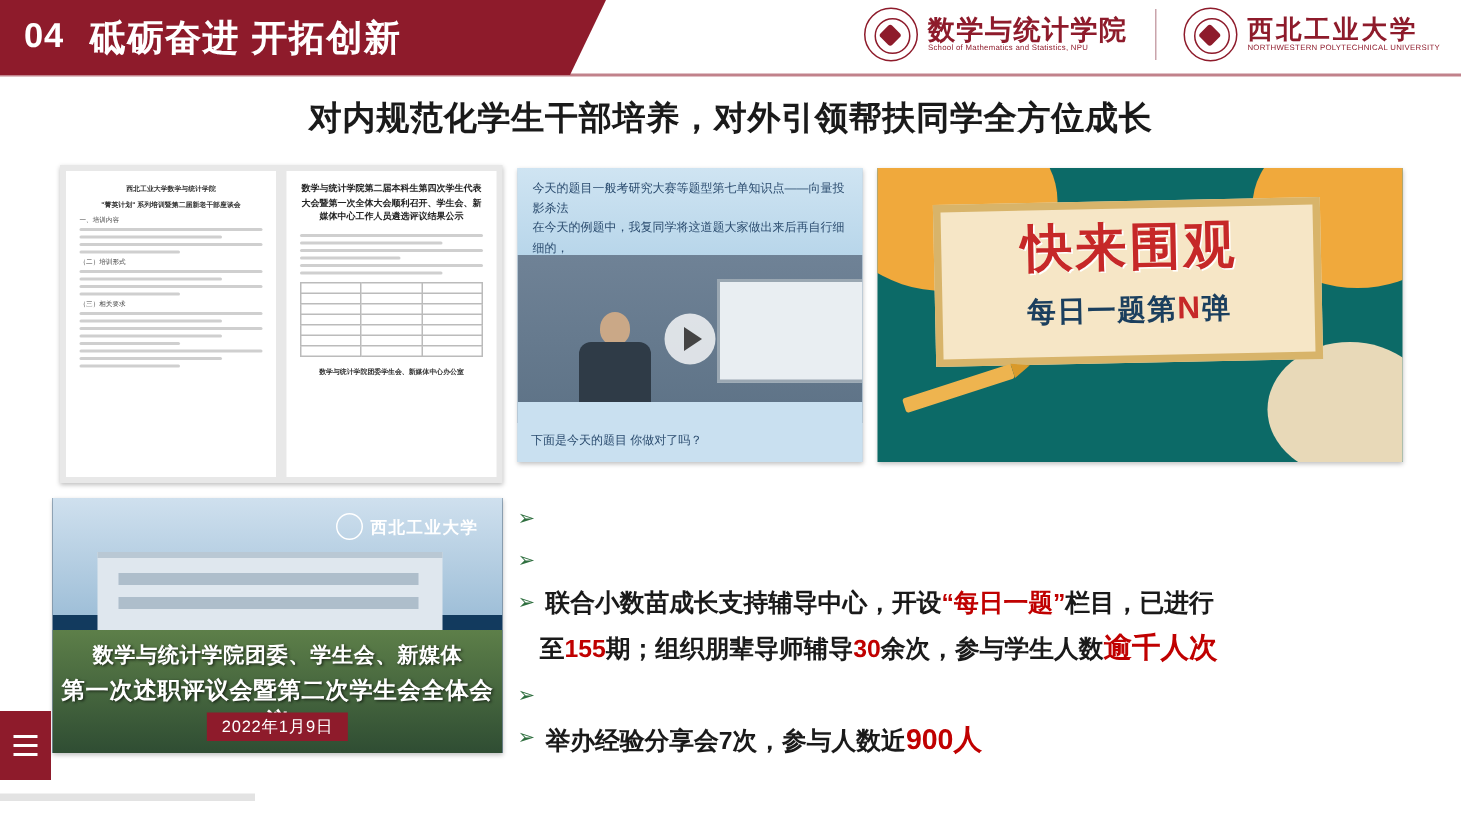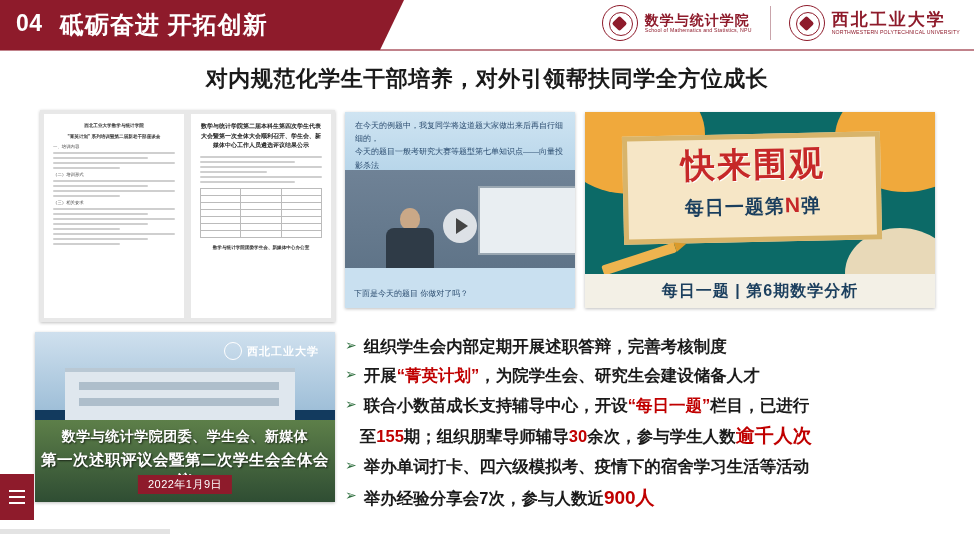--- a/index.html
+++ b/index.html
@@ -78,21 +78,21 @@
   .logo-mark:after {
     content: "";
     position: absolute; left: 50%; top: 50%;
     width: 11px; height: 11px;
     margin: -5.5px 0 0 -5.5px;
     background: #8e1b2b;
     border-radius: 2px;
     transform: rotate(45deg);
   }
   .logo-text { display: flex; flex-direction: column; line-height: 1.15; }
-  .logo-cn { font-size: 14px; color: #8e1b2b; font-weight: bold; letter-spacing: 1px; }
+  .logo-cn { font-size: 18px; color: #8e1b2b; font-weight: bold; letter-spacing: 1px; }
   .logo-en { font-size: 5.2px; color: #8e1b2b; letter-spacing: 0.2px; }
   .logo-cn-big { font-size: 17px; color: #8e1b2b; font-weight: bold; letter-spacing: 2px; }
   .logo-divider {
     width: 1px; height: 34px; background: #c9a4ab;
   }
 
   
   .main-title {
     position: absolute; top: 64px; left: 0;
     width: 974px;
@@ -470,22 +470,22 @@
               <td></td>
             </tr>
       </tbody>
         </table>
       <div class="doc-head" style="margin-top:6px">数学与统计学院团委学生会、新媒体中心办公室</div>
     </div>
   </div>
 
   <div class="video-card">
     <div class="vid-top">
+      <div class="vid-text">今天的题目一般考研究大赛等题型第七单知识点——向量投影杀法</div>
       <div class="vid-text">在今天的例题中，我复同学将这道题大家做出来后再自行细细的，</div>
-      <div class="vid-text">今天的题目一般考研究大赛等题型第七单知识点——向量投影杀法</div>
     </div>
     <div class="vid-photo">
       <div class="vid-board"></div>
       <div class="vid-person">
         <div class="head"></div>
         <div class="body"></div>
       </div>
       <div class="play-btn"></div>
     </div>
     <div class="vid-bottom">下面是今天的题目 你做对了吗？</div>
@@ -494,56 +494,52 @@
   <div class="poster">
     <div class="blob1"></div>
     <div class="blob2"></div>
     <div class="blob3"></div>
     <div class="board"></div>
     <div class="poster-pencil"></div>
     <div class="poster-title">快来围观</div>
     <div class="poster-sub">
       <span>每日一题第</span><span class="n">N</span><span>弹</span>
     </div>
-    <div class="poster-strip">每日一题 | 第6期数学分析</div>
   </div>
 
   <div class="photo-card">
     <div class="photo-sky"></div>
     <div class="photo-bldg"></div>
     <div class="photo-green"></div>
     <div class="photo-logo">
       <div class="pm"></div>
       <div class="pt">西北工业大学</div>
     </div>
     <div class="photo-cap1">数学与统计学院团委、学生会、新媒体</div>
     <div class="photo-cap2">第一次述职评议会暨第二次学生会全体会议</div>
     <div class="photo-date">2022年1月9日</div>
   </div>
 
   <div class="bullets">
       <div class="bullet">
         <span class="arrow">➢</span>
-        <span class="txt"><span>组织学生会内部定期开展述职答辩，完善考核制度</span></span>
       </div>
       <div class="bullet">
         <span class="arrow">➢</span>
-        <span class="txt"><span>开展</span><span class="red">“菁英计划”</span><span>，为院学生会、研究生会建设储备人才</span></span>
       </div>
       <div class="bullet">
         <span class="arrow">➢</span>
         <span class="txt"><span>联合小数苗成长支持辅导中心，开设</span><span class="red">“每日一题”</span><span>栏目，已进行</span></span>
       </div>
       <div class="bullet">
         <span class="arrow" style="visibility: hidden;">&nbsp;&nbsp;</span>
         <span class="txt"><span>至</span><span class="red">155</span><span>期；组织朋辈导师辅导</span><span class="red">30</span><span>余次，参与学生人数</span><span class="big-red">逾千人次</span></span>
       </div>
       <div class="bullet">
         <span class="arrow">➢</span>
-        <span class="txt"><span>举办单词打卡、四六级模拟考、疫情下的宿舍学习生活等活动</span></span>
       </div>
       <div class="bullet">
         <span class="arrow">➢</span>
         <span class="txt"><span>举办经验分享会7次，参与人数近</span><span class="big-red">900人</span></span>
       </div>
     </div>
 
   <div class="deco">
     <span></span>
       <span></span>

